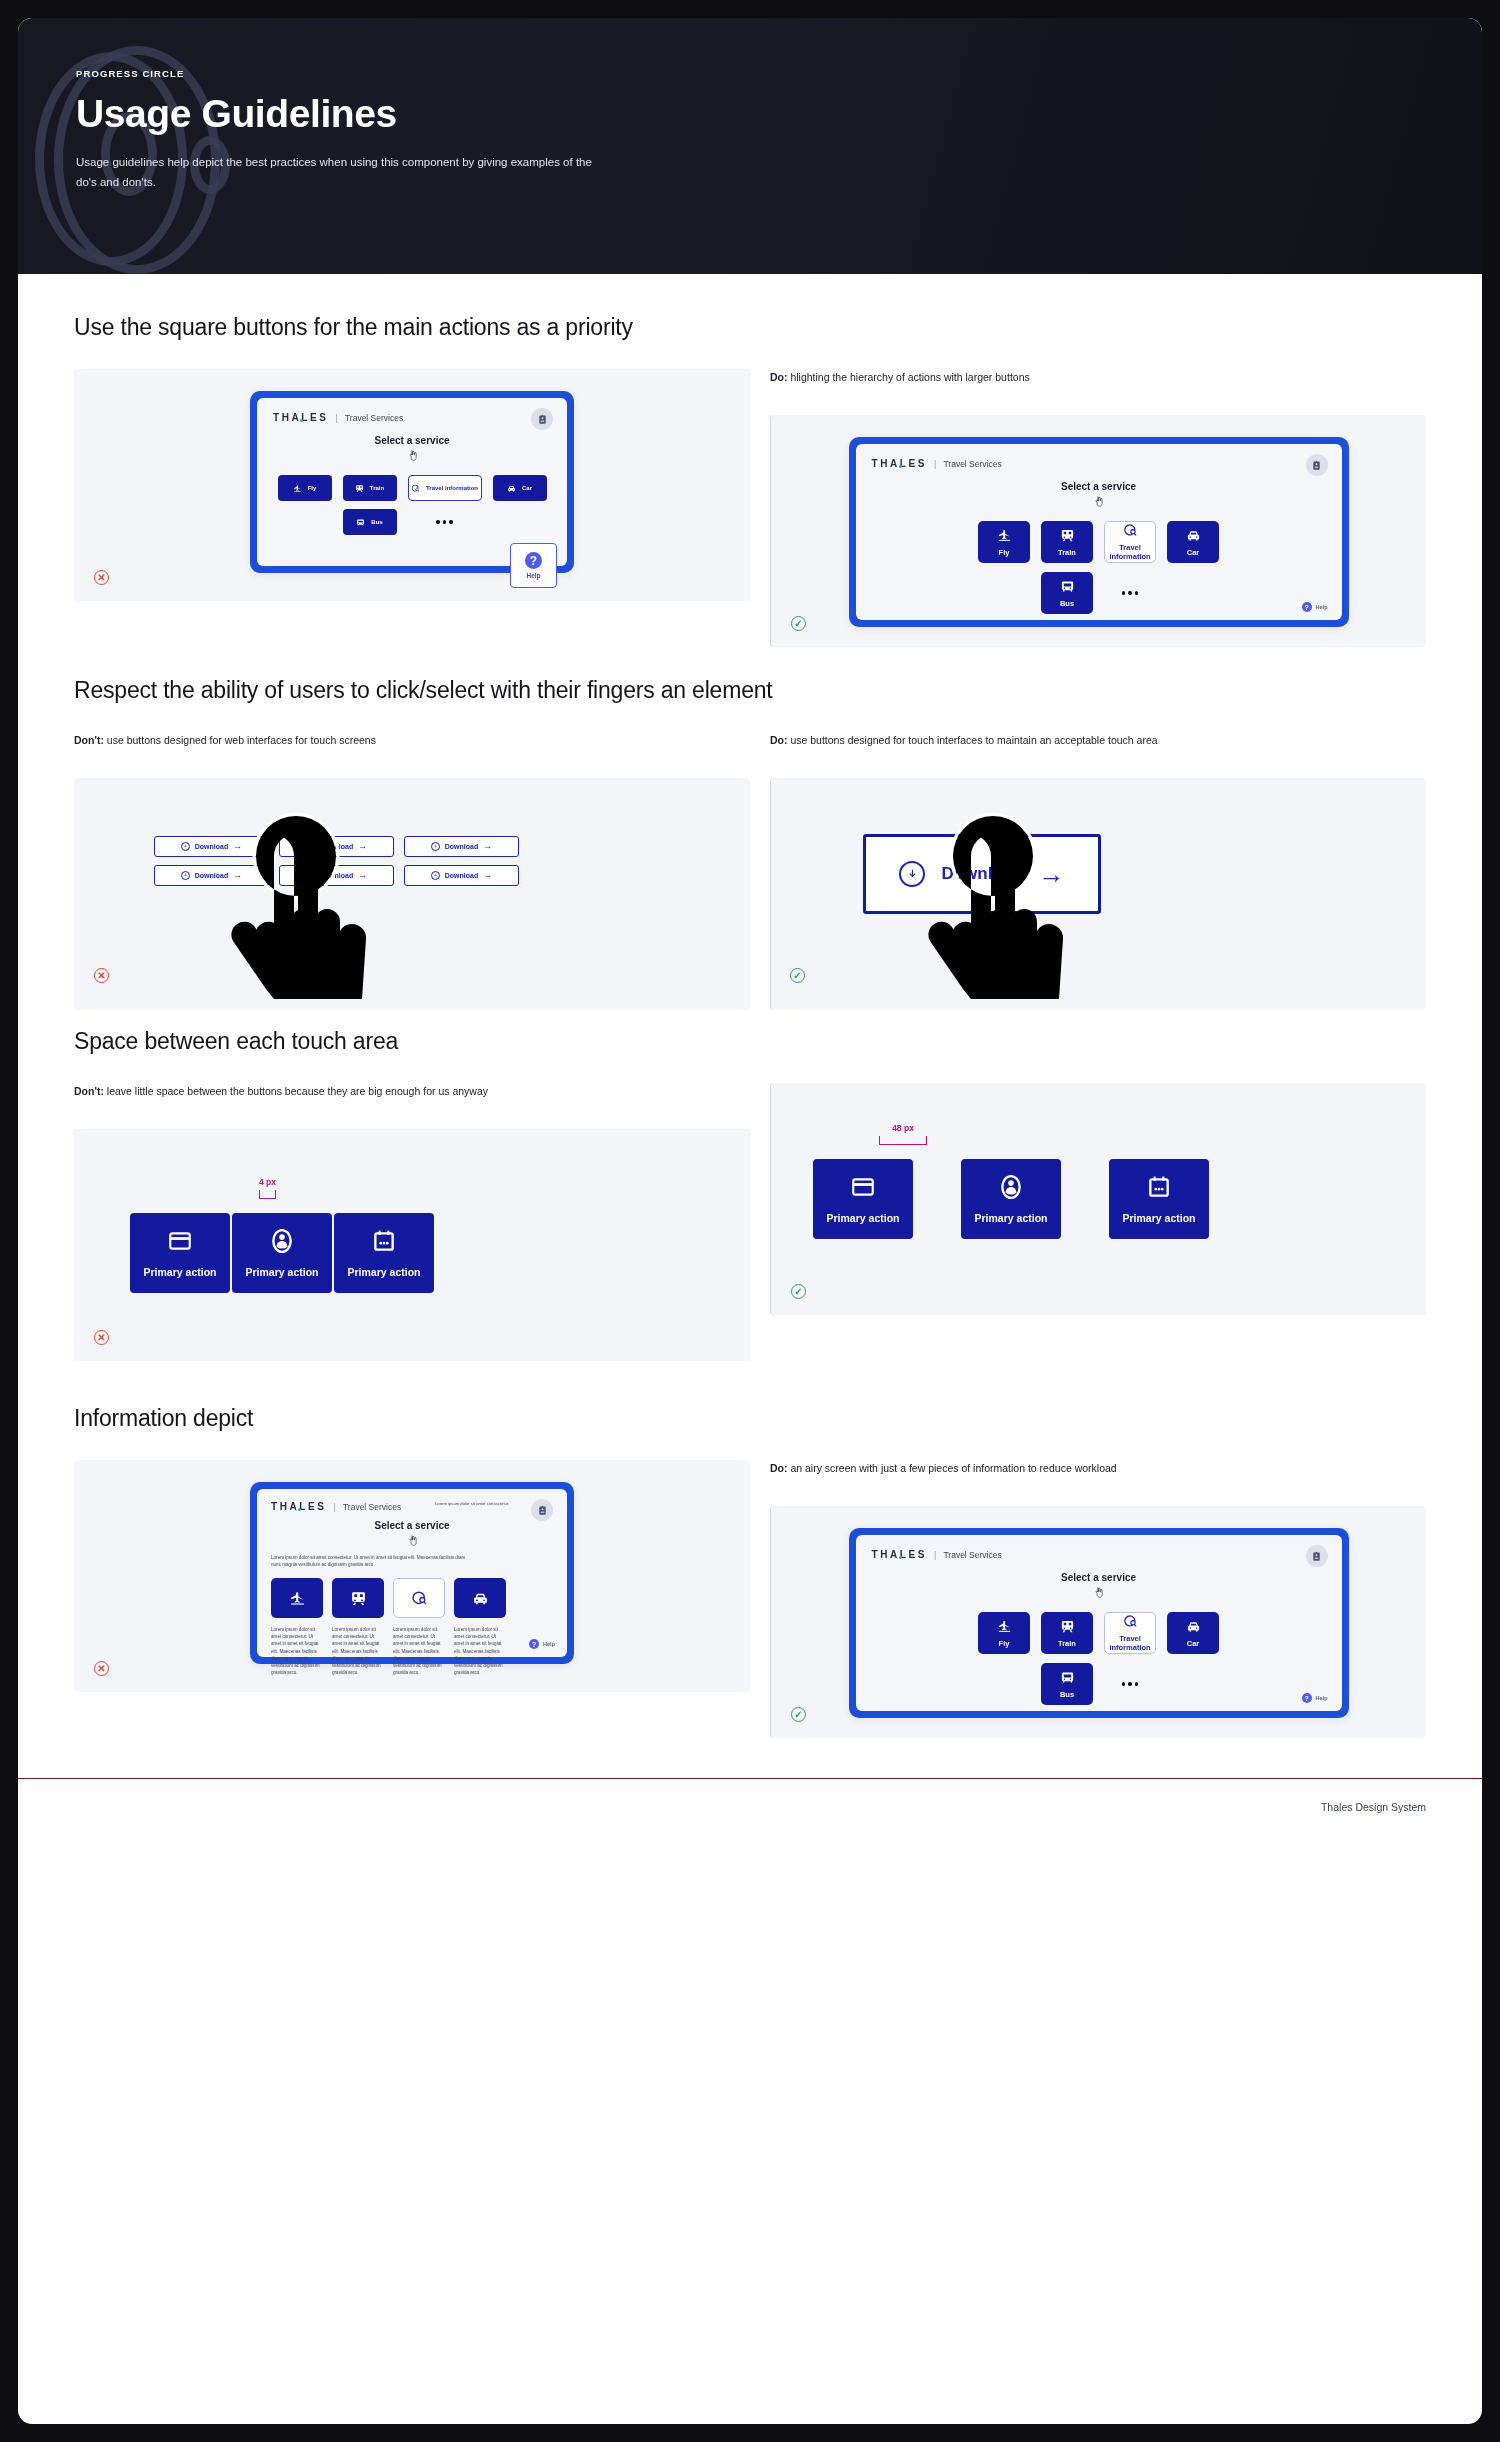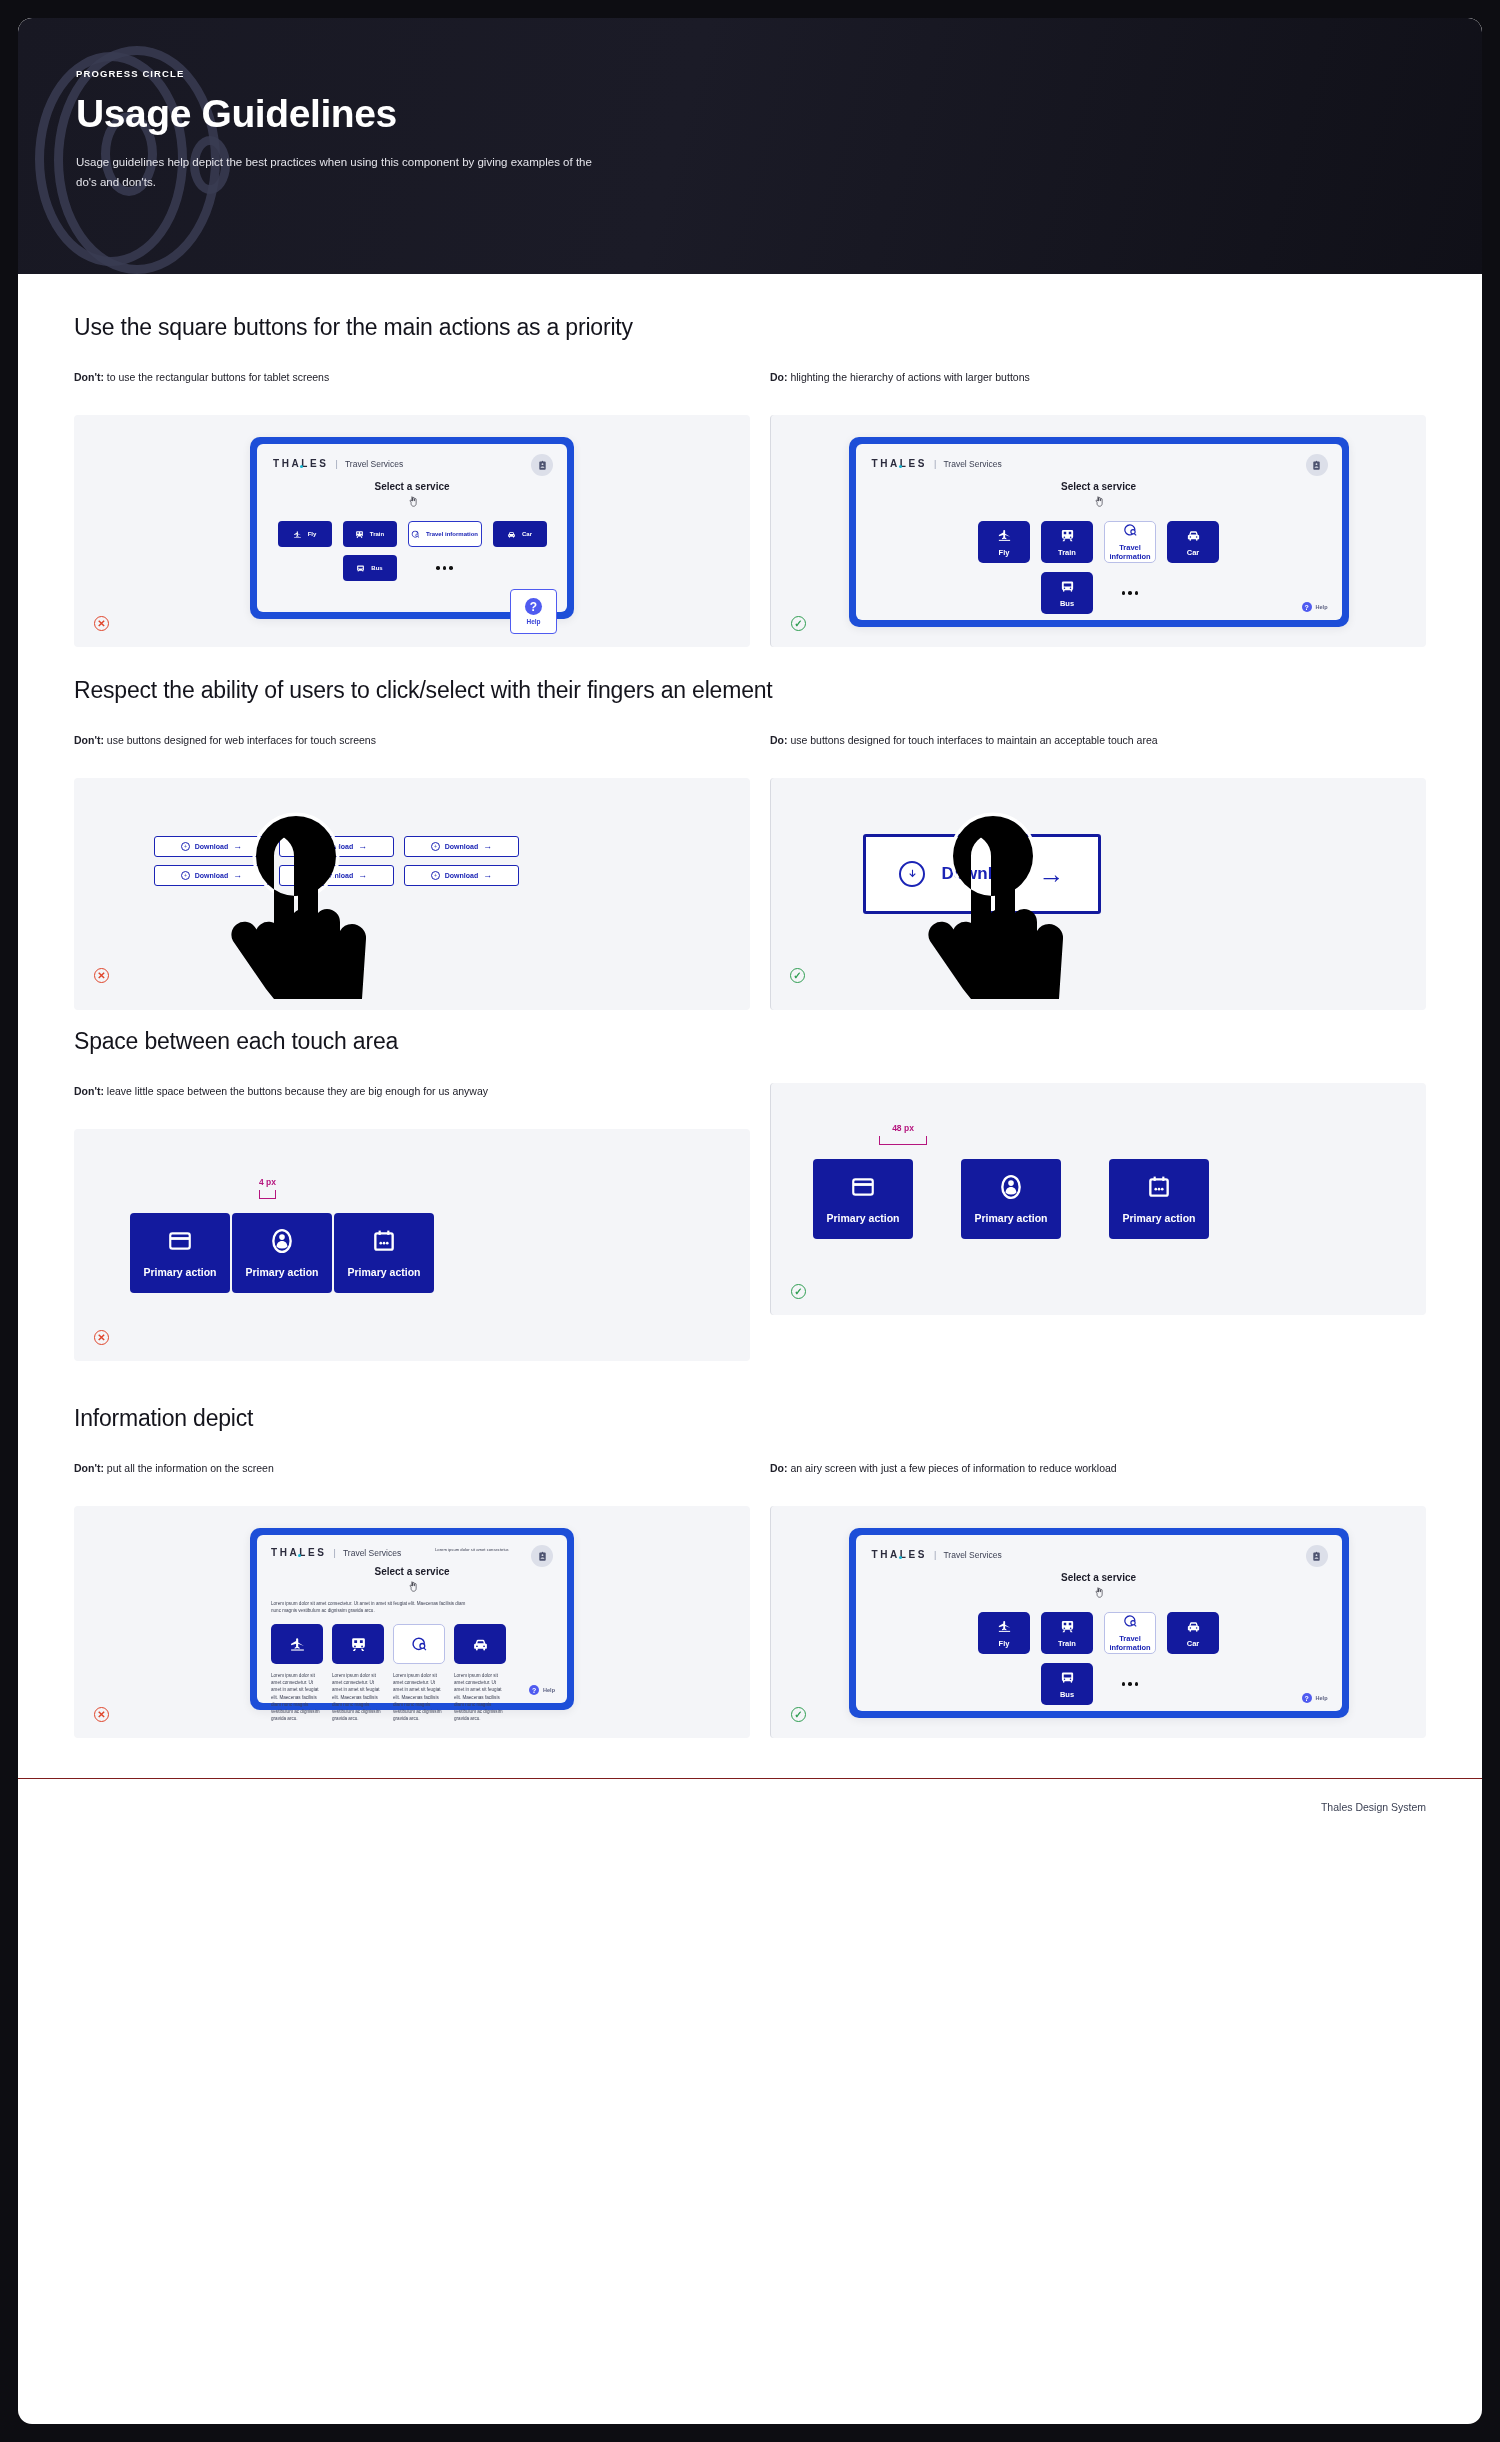--- a/index.html
+++ b/index.html
@@ -283,24 +283,20 @@
     </div>
   </div>
 
   <div class="content">
 
   <div class="section">
     <div class="section-title">Use the square buttons for the main actions as a priority</div>
     <div class="cols">
 
       <div class="col">
-        <div class="caption">
-          <b>Don't:</b>
-          <span>to use the rectangular buttons for tablet screens</span>
-        </div>
         <div class="demo" style="height:232px;">
           <div class="tablet" style="width:324px;">
             <div class="tablet-inner" style="height:168px;">
               <div class="brandrow">
                 <span class="thales">THALES<i class="dot"></i></span>
                 <span class="brandsep">|</span>
                 <span class="brandtxt">Travel Services</span>
               </div>
               <div class="avatar">
                 <svg viewBox="0 0 24 24">
@@ -634,24 +630,20 @@
         </div>
       </div>
     </div>
   </div>
 
   <div class="section" style="margin-top:44px;">
     <div class="section-title">Information depict</div>
     <div class="cols">
 
       <div class="col">
-        <div class="caption">
-          <b>Don't:</b>
-          <span>put all the information on the screen</span>
-        </div>
         <div class="demo" style="height:232px;">
           <div class="tablet" style="width:324px;">
             <div class="tablet-inner dense-inner" style="height:168px;">
               <div class="brandrow">
                 <span class="thales">THALES<i class="dot"></i></span>
                 <span class="brandsep">|</span>
                 <span class="brandtxt">Travel Services</span>
               </div>
               <div class="topright-note lorem tiny">Lorem ipsum dolor sit amet consectetur.</div>
               <div class="avatar">

